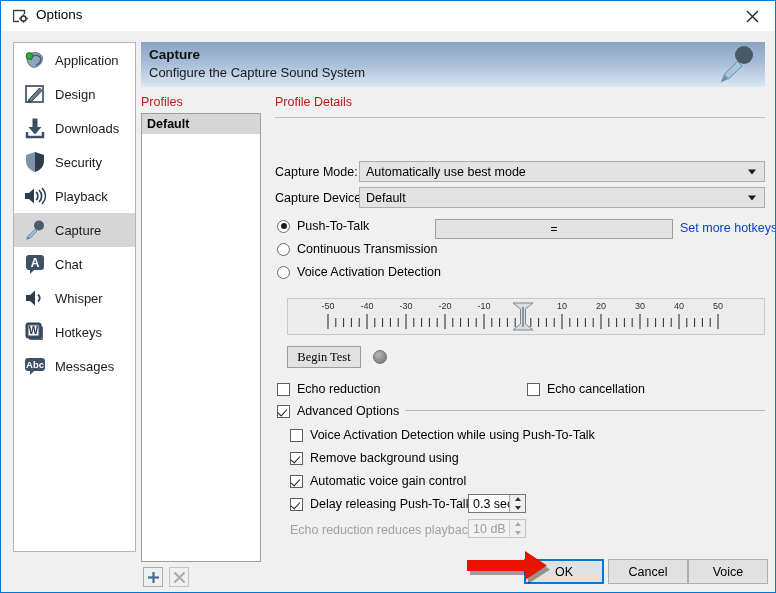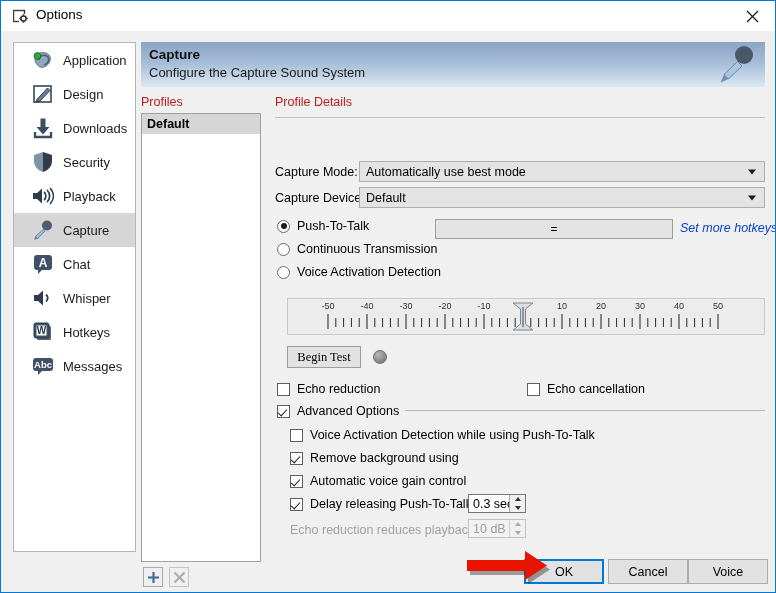--- a/index.html
+++ b/index.html
@@ -62,21 +62,21 @@
     background: #ffffff;
     border: 1px solid #b4b4b4;
     box-sizing: border-box;
     overflow: hidden;
   }
   .nav-item {
     position: relative;
     height: 34px;
     display: flex;
     align-items: center;
-    padding-left: 16px;
+    padding-left: 8px;
     box-sizing: border-box;
     cursor: default;
   }
   .nav-item.selected { background: #d6d6d6; }
   .nav-icon {
     width: 26px; height: 26px;
     flex: 0 0 26px;
     margin-right: 7px;
     display: flex;
     align-items: center;
@@ -616,21 +616,21 @@
         <span class="combo-arrow"></span>
       </div>
 
       <div class="radio-row" style="left:2px; top:96px;">
         <span class="radio checked"></span>
         <span class="radio-label">Push-To-Talk</span>
       </div>
       <div id="hotkey-box" style="top:96px;">
         <span>=</span>
       </div>
-      <a id="hotkeys-link" href="#" style="top:98px;font-style:italic;">Set more hotkeys</a>
+      <a id="hotkeys-link" href="#" style="top:98px;">Set more hotkeys</a>
 
       <div class="radio-row" style="left:2px; top:119px;">
         <span class="radio"></span>
         <span class="radio-label">Continuous Transmission</span>
       </div>
       <div class="radio-row" style="left:2px; top:142px;">
         <span class="radio"></span>
         <span class="radio-label">Voice Activation Detection</span>
       </div>
 

